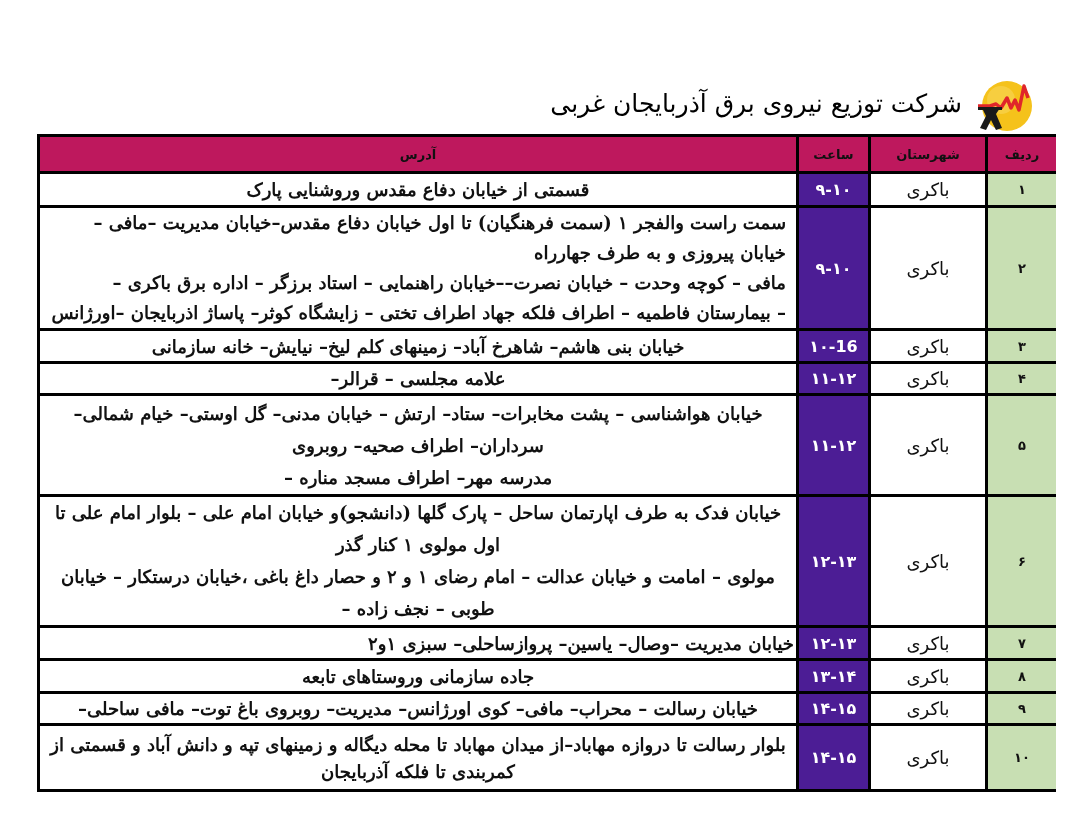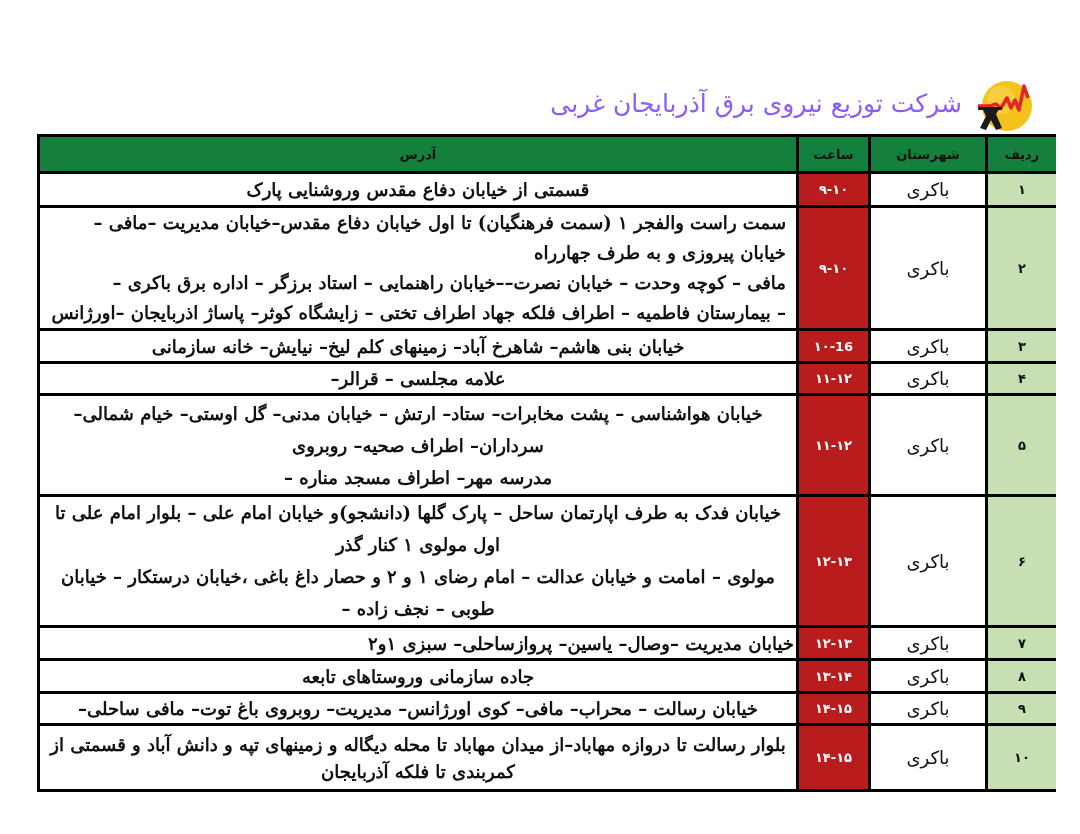--- a/index.html
+++ b/index.html
@@ -10,41 +10,41 @@
   .title-wrap {
     position:absolute; left:560px; top:78px; width:490px; height:56px;
     direction:rtl;
   }
   .logo {
     position:absolute; right:14px; top:0px; width:62px; height:58px;
   }
   .title {
     position:absolute; right:88px; top:10px;
     font-family:"DejaVu Serif", "Liberation Serif", serif;
-    font-size:25px; line-height:32px; white-space:nowrap; color:#8b5cf6;
+    font-size:25px; line-height:32px; white-space:nowrap; color:#000000;
   }
   table.sched {
     position:absolute; left:37px; top:134px; width:1019px;
     border-collapse:collapse; direction:rtl; table-layout:fixed;
   }
   table.sched td, table.sched th {
     border-top:3px solid #000; border-bottom:3px solid #000;
     padding:0; text-align:center; vertical-align:middle;
   }
   table.sched th {
-    background:#15803d; height:34px;
+    background:#be185d; height:34px;
     font-family:"DejaVu Sans", "Liberation Sans", sans-serif;
     font-weight:bold; font-size:13px;
   }
   .c-num { width:68px; background:#c8dfb3; border-left:3px solid #000; }
   th.c-num { background:#fdefca; }
   .c-city { width:114px; border-left:3px solid #000;
     font-family:"DejaVu Sans", "Liberation Sans", sans-serif; font-weight:normal; font-size:18px; }
-  .c-time { width:69px; background:#b91c1c; color:#ffffff; border-left:3px solid #000;
-    font-family:"DejaVu Sans", "Liberation Sans", sans-serif; font-weight:bold; font-size:13px; }
+  .c-time { width:69px; background:#4c1d95; color:#ffffff; border-left:3px solid #000;
+    font-family:"DejaVu Sans", "Liberation Sans", sans-serif; font-weight:bold; font-size:16px; }
   th.c-time { background:#fdefca; color:#111; }
   .c-addr { border-left:3px solid #000;
     font-size:18px; line-height:27px; padding:0 10px !important;font-weight:bold; }
   td.c-num { font-family:"DejaVu Sans", "Liberation Sans", sans-serif; font-weight:bold; font-size:13px; }
   .addr-right-edge { text-align:right !important; padding-right:2px !important; }
 </style>
 </head>
 <body>
 
 <div class="title-wrap">

